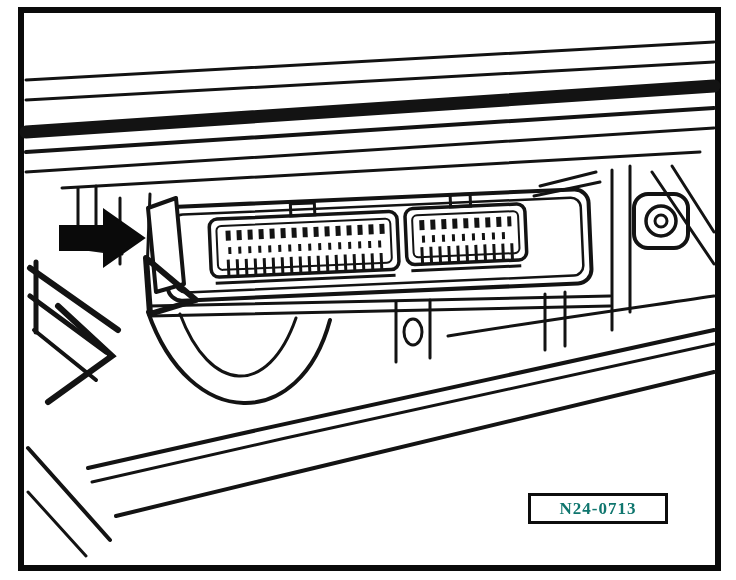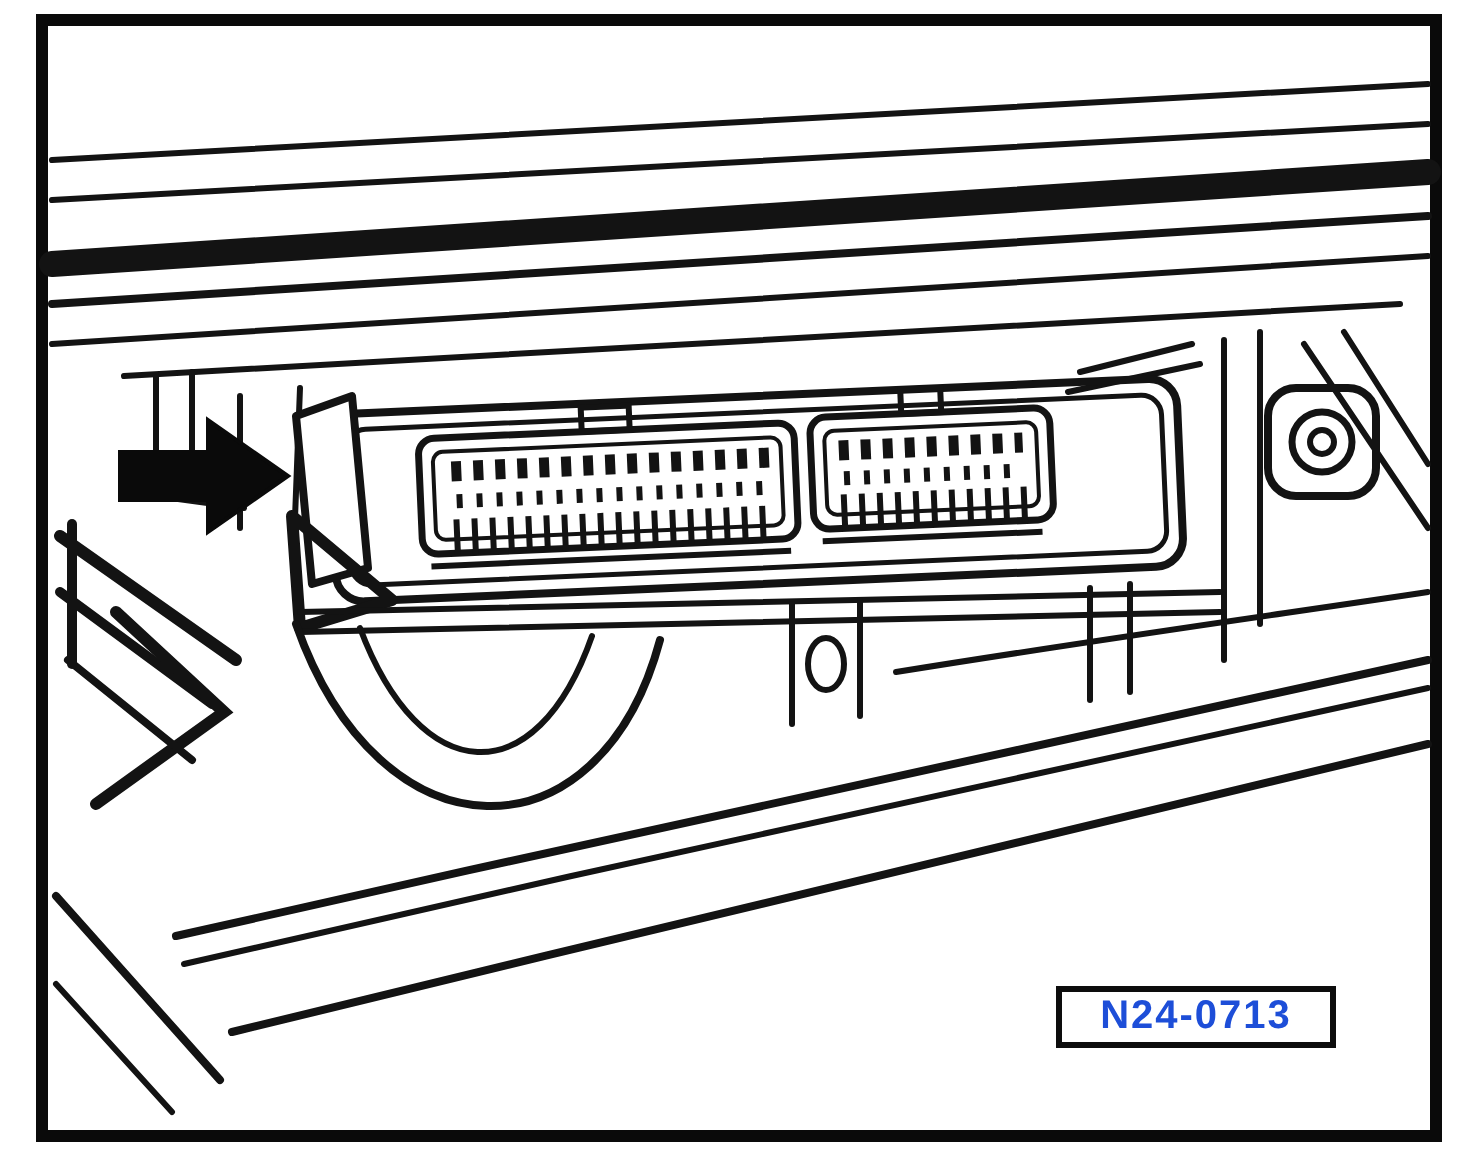--- a/index.html
+++ b/index.html
@@ -15,24 +15,24 @@
     position:absolute;
     left:528px;top:493px;
     width:140px;height:31px;
     border:3px solid #0d0d0d;
     background:#ffffff;
     display:flex;align-items:center;justify-content:center;
     box-sizing:border-box;
   }
   .part-label-box span{
     font-weight:bold;
-    font-size:20px;
+    font-size:17px;
     letter-spacing:1px;
-    color:#1d4ed8;
-    font-family:Liberation Sans, sans-serif;
+    color:#0f766e;
+    font-family:Liberation Serif, serif;
   }
 </style>
 </head>
 <body>
 
 <div class="stage">
 
   <svg width="736" height="580" viewBox="0 0 736 580">
 
     <rect x="21" y="10" width="697" height="558" fill="#ffffff" stroke="#0a0a0a" stroke-width="6"></rect>

